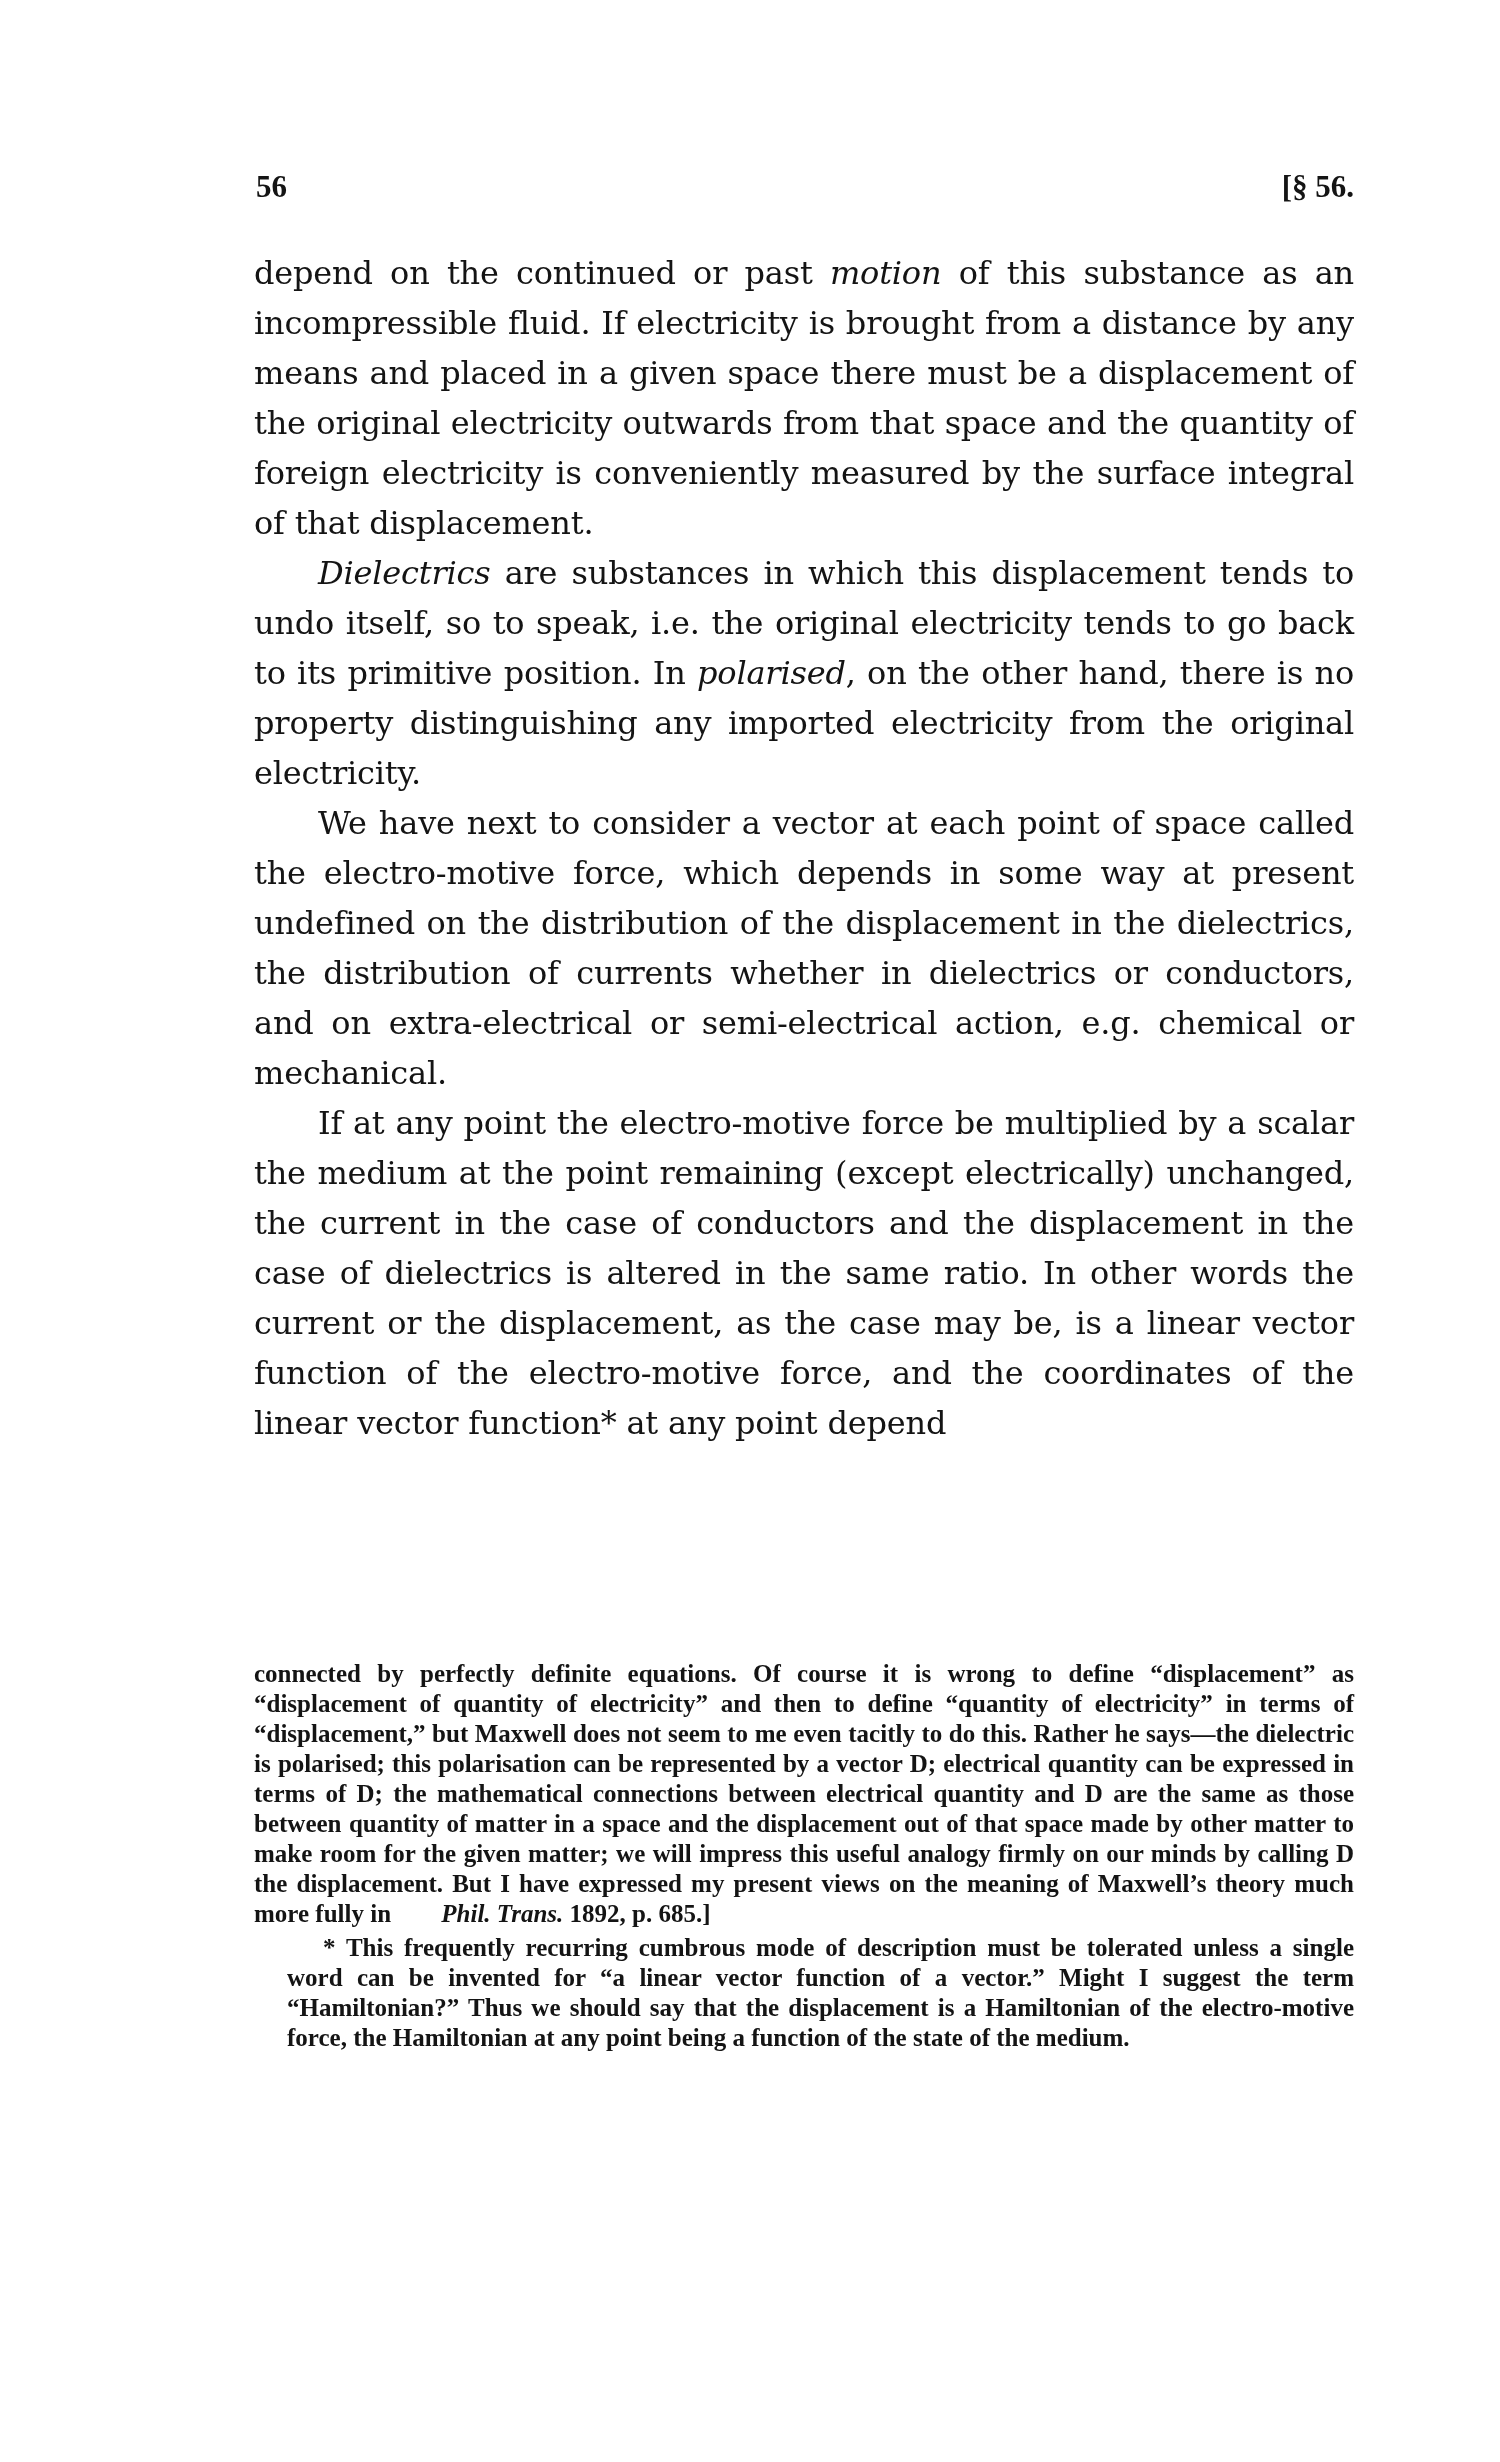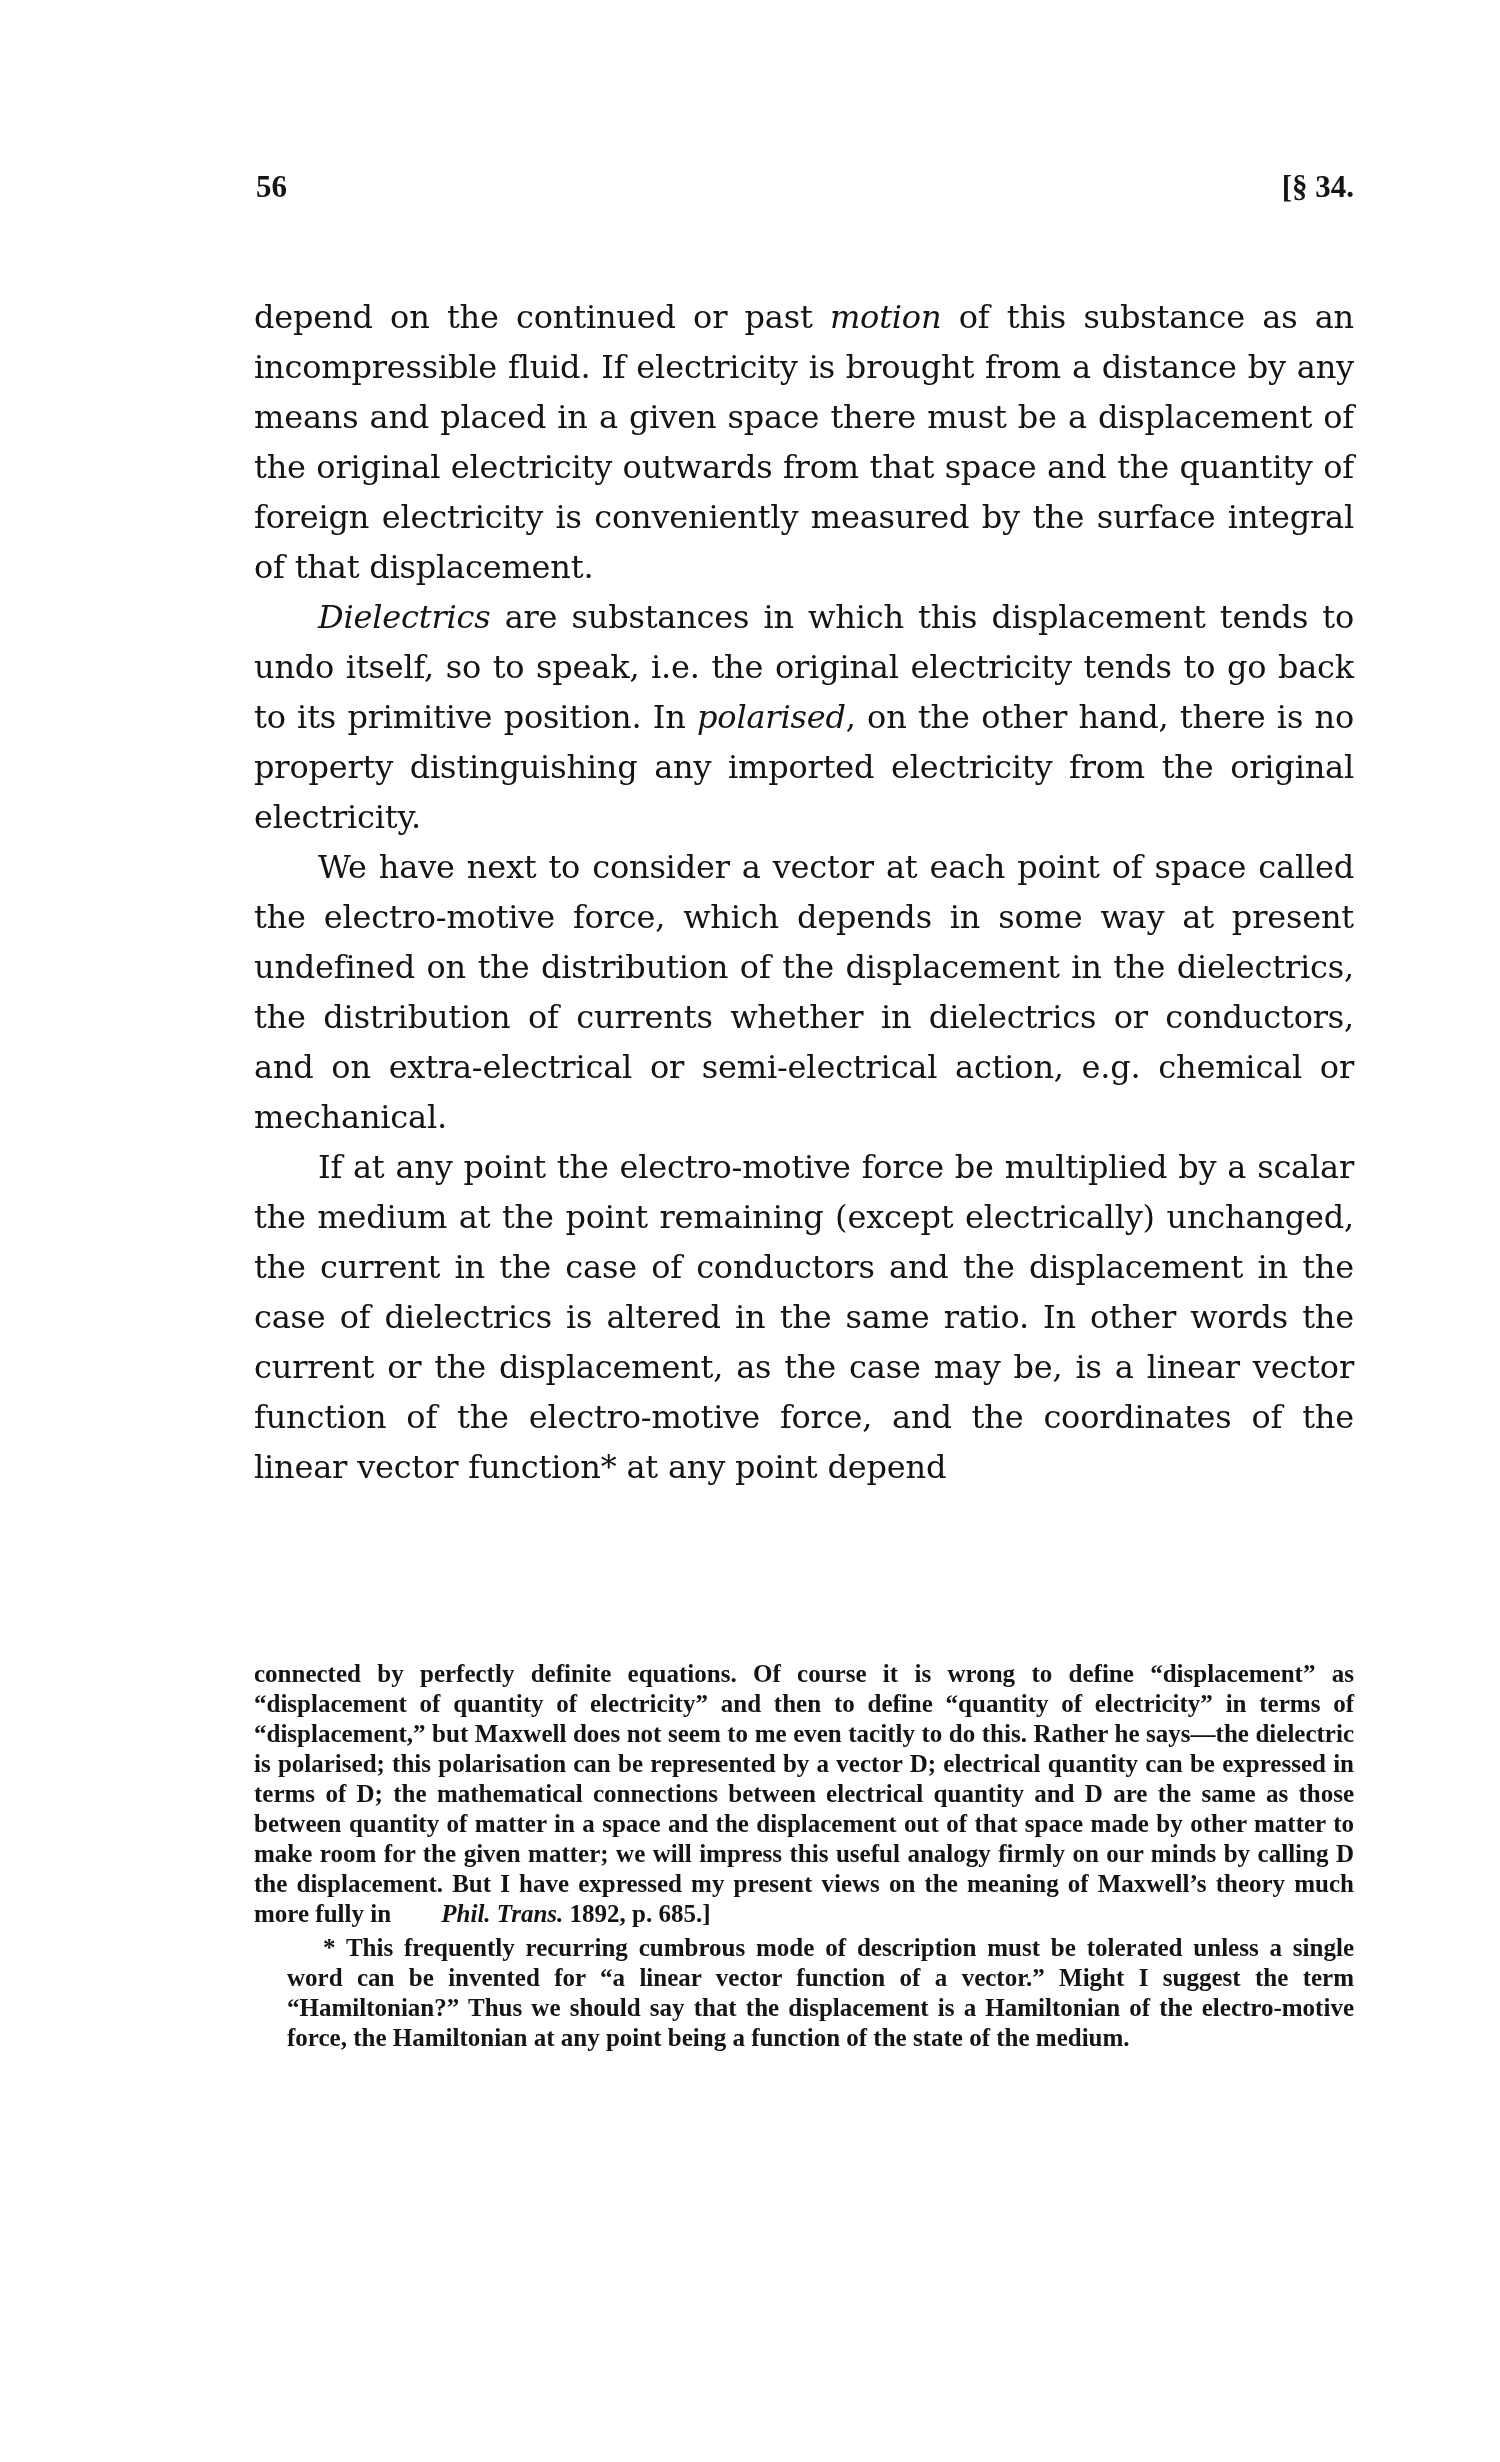--- a/index.html
+++ b/index.html
@@ -57,21 +57,20 @@
   .body-text {
     position: absolute;
     top: 248px;
     left: 0;
     width: 1100px;
     font-family: "DejaVu Serif", serif;
     font-size: 32px;
     line-height: 50px;
     text-align: justify;
     letter-spacing: -0.2px;
-    margin-top: 44px;
   }
   .body-text p {
     margin: 0;
     text-indent: 0;
   }
   .body-text p.indent {
     text-indent: 64px;
   }
   .body-text em {
     font-style: italic;
@@ -99,21 +98,21 @@
     margin-left: 44px;
   }
 </style>
 </head>
 <body>
 
 <div class="page">
 
   <div class="running-head">
     <span class="page-number">56</span>
-    <span class="section-ref">[§ 34.</span>
+    <span class="section-ref">[§ 56.</span>
   </div>
 
   <div class="body-text">
     <p>
       <span>depend on the continued or past </span><em>motion</em><span> of this substance as an incompressible fluid.  If electricity is brought from a distance by any means and placed in a given space there must be a displacement of the original electricity outwards from that space and the quantity of foreign electricity is conveniently measured by the surface integral of that displacement.</span>
     </p>
     <p class="indent">
       <em>Dielectrics</em><span> are substances in which this displacement tends to undo itself, so to speak, i.e. the original electricity tends to go back to its primitive position.  In </span><em>polarised</em><span>, on the other hand, there is no property distinguishing any imported electricity from the original electricity.</span>
     </p>
     <p class="indent">

